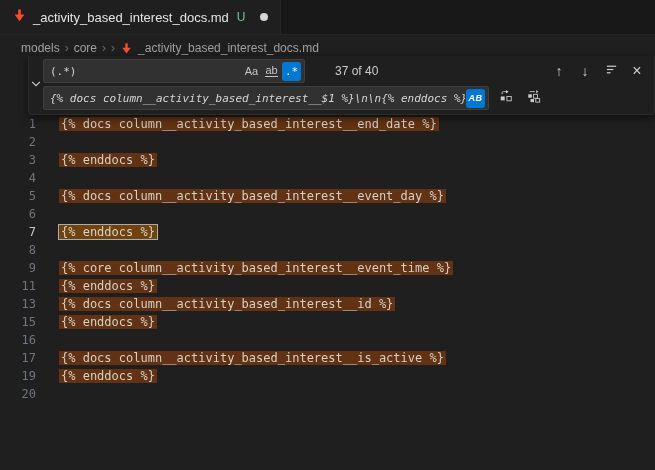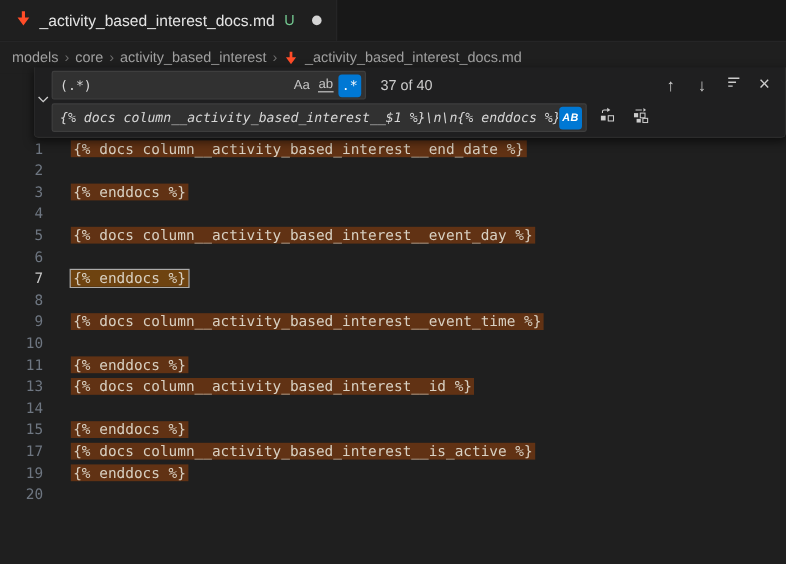--- a/index.html
+++ b/index.html
@@ -32,21 +32,21 @@
   .tab .dirty-dot {
     width: 8px; height: 8px; border-radius: 50%;
     background: #d4d4d4; margin-left: 8px;
   }
   
   .breadcrumb {
     height: 26px;
     display: flex;
     align-items: center;
     gap: 5px;
-    padding-left: 10px;
+    padding-left: 21px;
     font-size: 12px;
     color: #a0a0a0;
     background: #1f1f1f;
   }
   .breadcrumb .sep { color: #6d6d6d; font-size: 12px; }
   .breadcrumb .crumb-icon { display: flex; align-items: center; }
   
   .find-widget {
     position: absolute;
     top: 56px;
@@ -93,21 +93,21 @@
     font-size: 11px;
     color: #c5c5c5;
     margin-left: 1px;
     cursor: pointer;
     flex: none;
   }
   .opt.mono { font-family: "DejaVu Sans Mono", monospace; }
   .opt.active { background: #0078d4; color: #ffffff; }
   .opt.ww span { border-bottom: 1px solid #c5c5c5; line-height: 11px; }
   .opt.preserve { font-size: 9px; font-weight: bold; letter-spacing: .5px; }
-  .results-count { font-size: 12px; color: #cccccc; margin-left: 6px; white-space: nowrap; }
+  .results-count { font-size: 12px; color: #cccccc; margin-left: 24px; white-space: nowrap; }
   .fw-actions { margin-left: auto; display: flex; align-items: center; gap: 4px; }
   .icon-btn {
     width: 22px; height: 22px;
     display: flex; align-items: center; justify-content: center;
     border-radius: 4px;
     color: #cccccc;
     cursor: pointer;
     flex: none;
   }
   .arrow-glyph { font-size: 14px; line-height: 1; }
@@ -154,21 +154,20 @@
     <span class="git-status">U</span>
     <span class="dirty-dot"></span>
   </div>
 </div>
 
 <div class="breadcrumb">
   <span>models</span>
   <span class="sep">›</span>
   <span>core</span>
   <span class="sep">›</span>
-  <span>activity_based_interest</span>
   <span class="sep">›</span>
   <span class="crumb-icon">
     <svg width="13" height="13" viewBox="0 0 16 16">
         <path d="M6.6 1.5 h2.8 v5.5 h3.8 L8 14.2 L2.8 7 h3.8 Z" fill="#ff4c28"></path>
       </svg>
   </span>
   <span>_activity_based_interest_docs.md</span>
 </div>
 
 <div class="find-widget">
@@ -274,43 +273,39 @@
     <div class="line">
       <span class="num cur-num">7</span>
       <span class="code"><span class="hl cur">{% enddocs %}</span></span>
     </div>
     <div class="line">
       <span class="num">8</span>
       <span class="code"></span>
     </div>
     <div class="line">
       <span class="num">9</span>
-      <span class="code"><span class="hl">{% docs column__activity_based_interest__event_time %}</span></span>
-    </div>
-    <div class="line">
-      <span class="num">10</span>
-      <span class="code"></span>
+      <span class="code"><span class="hl">{% core column__activity_based_interest__event_time %}</span></span>
     </div>
     <div class="line">
       <span class="num">11</span>
       <span class="code"><span class="hl">{% enddocs %}</span></span>
     </div>
     <div class="line">
       <span class="num">13</span>
       <span class="code"><span class="hl">{% docs column__activity_based_interest__id %}</span></span>
     </div>
     <div class="line">
-      <span class="num">14</span>
-      <span class="code"></span>
-    </div>
-    <div class="line">
       <span class="num">15</span>
       <span class="code"><span class="hl">{% enddocs %}</span></span>
     </div>
     <div class="line">
+      <span class="num">16</span>
+      <span class="code"></span>
+    </div>
+    <div class="line">
       <span class="num">17</span>
       <span class="code"><span class="hl">{% docs column__activity_based_interest__is_active %}</span></span>
     </div>
     <div class="line">
       <span class="num">19</span>
       <span class="code"><span class="hl">{% enddocs %}</span></span>
     </div>
     <div class="line">
       <span class="num">20</span>
       <span class="code"></span>

